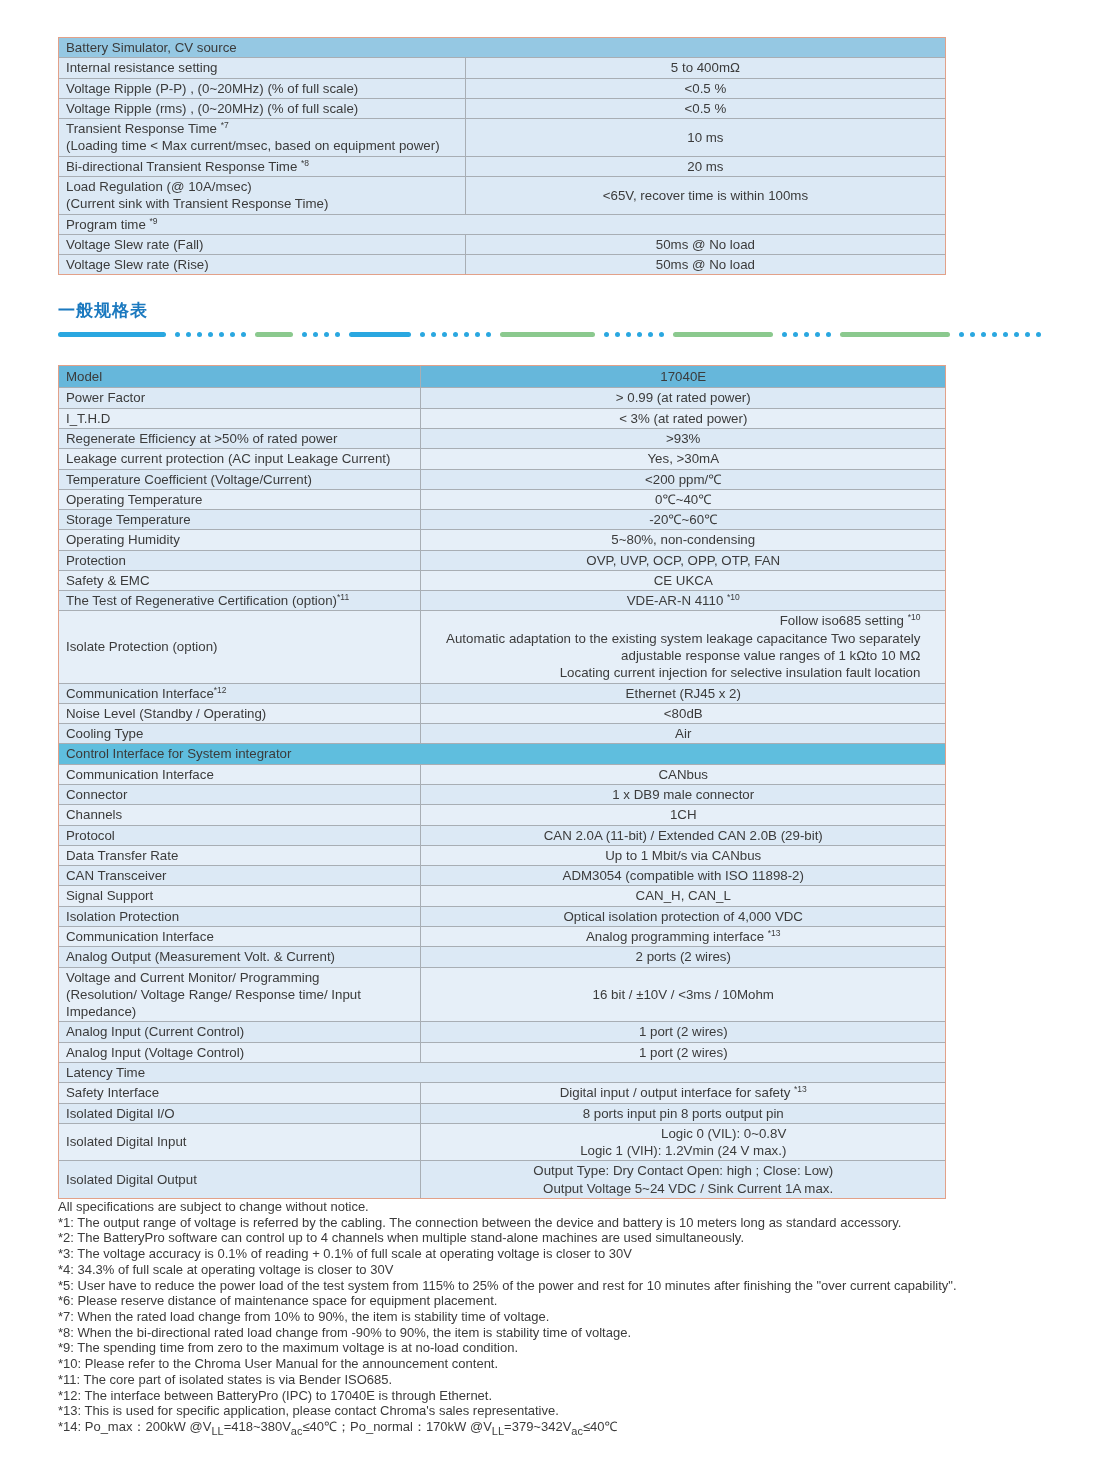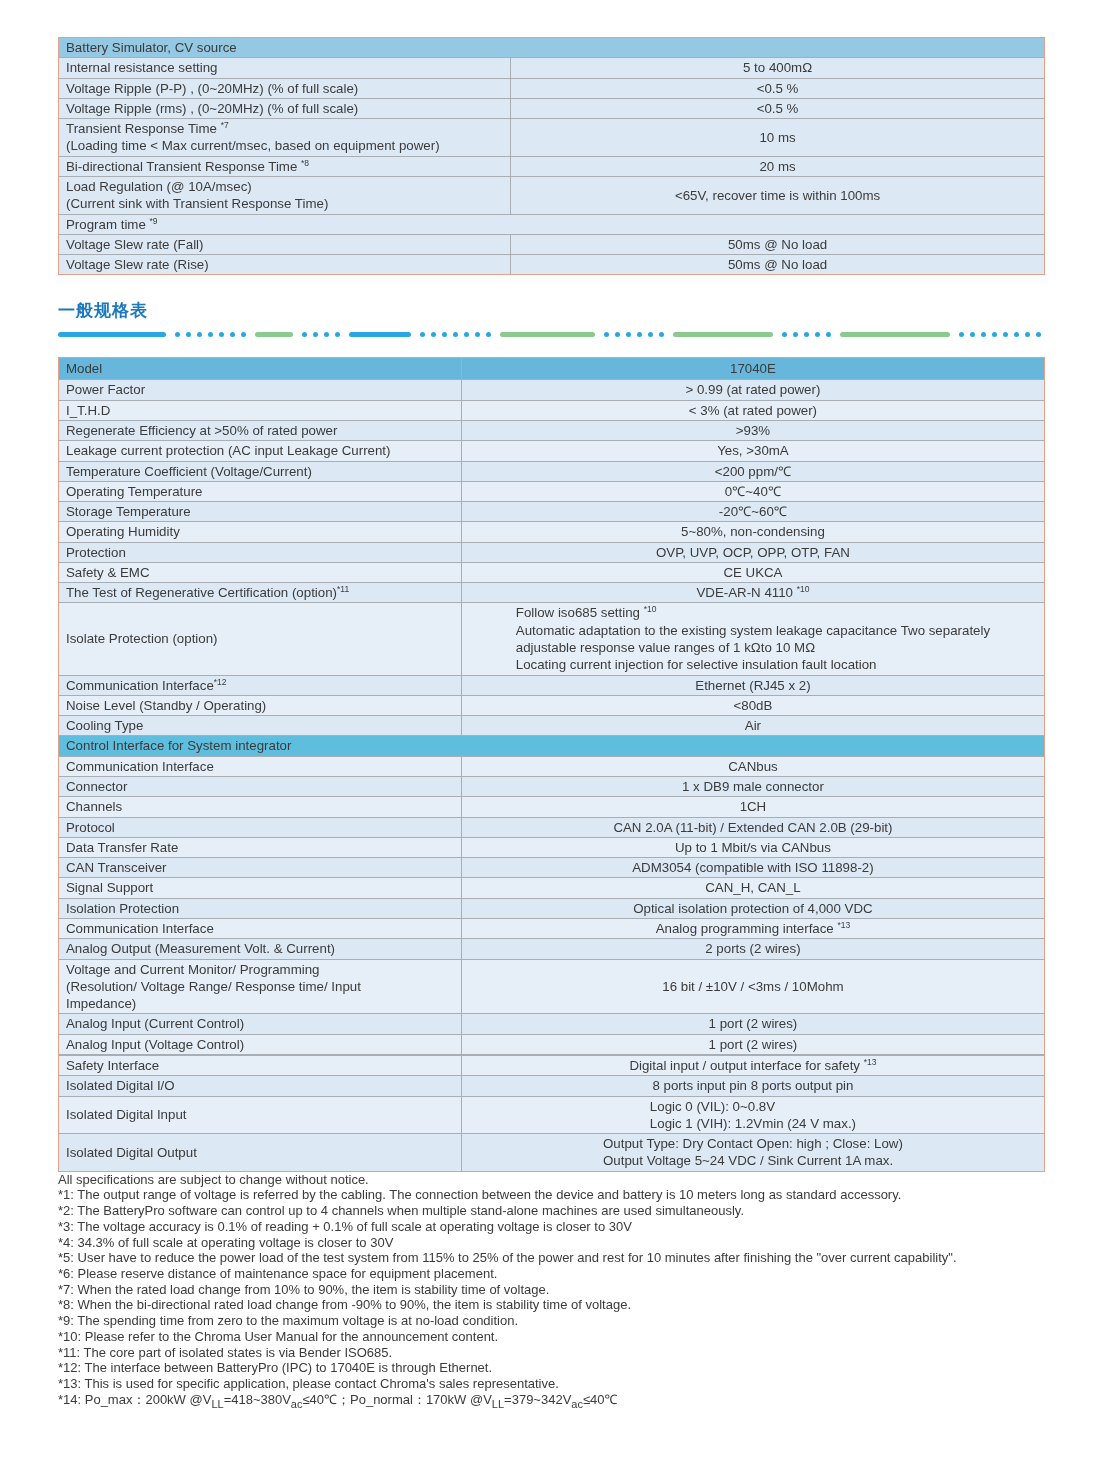--- a/index.html
+++ b/index.html
@@ -15,51 +15,51 @@
     --divider_green:#8bc98e;
     --text:#3b3b3b;
   }
   html,body{margin:0;padding:0;}
   body{
     width:1102px;height:1470px;background:#ffffff;overflow:hidden;
     font-family:"Liberation Sans", sans-serif;color:var(--text);
   }
   .page{padding:37px 0 0 58px;}
   .spec-table{
-    width:987px;box-sizing:border-box;
+    width:888px;box-sizing:border-box;
     border:1px solid var(--border_salmon);
     font-size:13.3px;line-height:1.3;
     background:var(--row_blue);
   }
   .tr{display:flex;}
   .tr + .tr{border-top:1px solid var(--border_gray);}
   .td{
     box-sizing:border-box;padding:1px 7px;min-height:19px;
     display:flex;align-items:center;
   }
   .td.label{width:45.8%;}
   .t2 .td.label{width:40.8%;}
-  .td.value{flex:1;justify-content:center;text-align:left;border-left:1px solid var(--border_gray);}
+  .td.value{flex:1;justify-content:center;text-align:right;border-left:1px solid var(--border_gray);}
   .td.span{flex:1;}
   .tr.head-span{background:var(--header_blue_light);}
   .tr.head{background:var(--header_blue);}
   .tr.head .td{min-height:21px;}
   .tr.section{background:var(--section_blue);text-align:right;}
   .tr.row,.tr.row-span{background:var(--row_blue);}
   .t2 .tr.alt{background:var(--row_blue_alt);}
   sup{font-size:8.5px;line-height:0;vertical-align:super;}
   sub{font-size:11px;line-height:0;vertical-align:sub;}
   .heading{margin-top:24px;font-size:17px;font-weight:bold;color:var(--heading_blue);letter-spacing:1px;}
   .divider{width:987px;height:6px;margin-top:9px;display:flex;align-items:center;gap:9px;overflow:hidden;}
   .divider .bar{height:5px;border-radius:3px;flex:none;}
   .divider .dots{display:flex;gap:6px;flex:none;}
   .divider .dot{width:5px;height:5px;border-radius:50%;flex:none;}
   .c-blue{background:var(--divider_blue);}
   .c-green{background:var(--divider_green);}
-  .t2{margin-top:20px;}
+  .t2{margin-top:28px;}
   .footnotes{margin-top:0;width:1002px;font-size:13px;line-height:1.21;}
   .fn{padding-left:26px;text-indent:-26px;}
 </style>
 </head>
 <body>
 
 <div class="page">
 
   <div class="spec-table t1">
       <div class="tr head-span">
@@ -430,20 +430,23 @@
       </div>
       <div class="tr row alt">
         <div class="td label">
           <span>Analog Input (Voltage Control)</span>
         </div>
         <div class="td value">
           <span>1 port (2 wires)</span>
         </div>
       </div>
       <div class="tr row">
+        <div class="td label">
+          <span>Latency Time</span>
+        </div>
       </div>
       <div class="tr row alt">
         <div class="td label">
           <span>Safety Interface</span>
         </div>
         <div class="td value">
           <span>Digital input / output interface for safety <sup>*13</sup></span>
         </div>
       </div>
       <div class="tr row">

